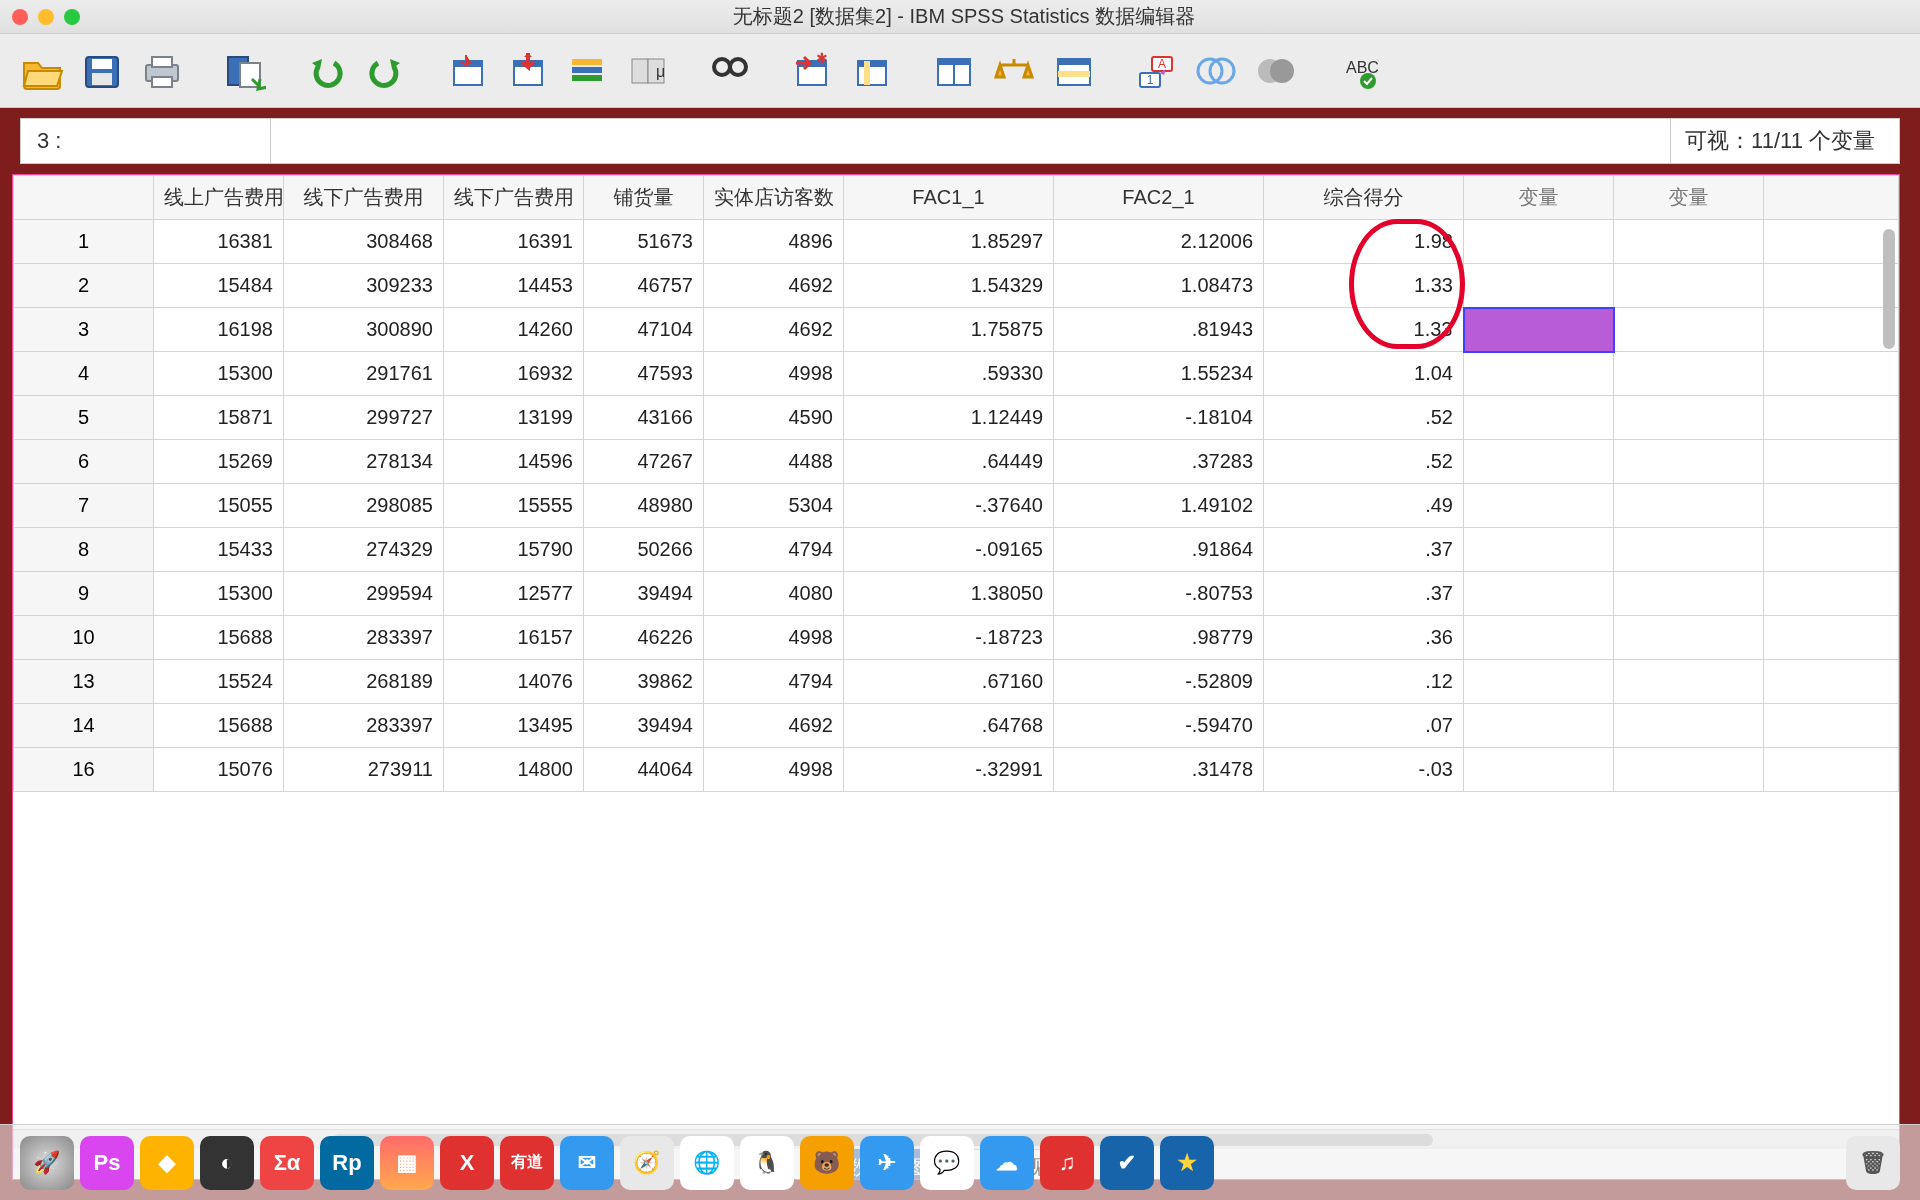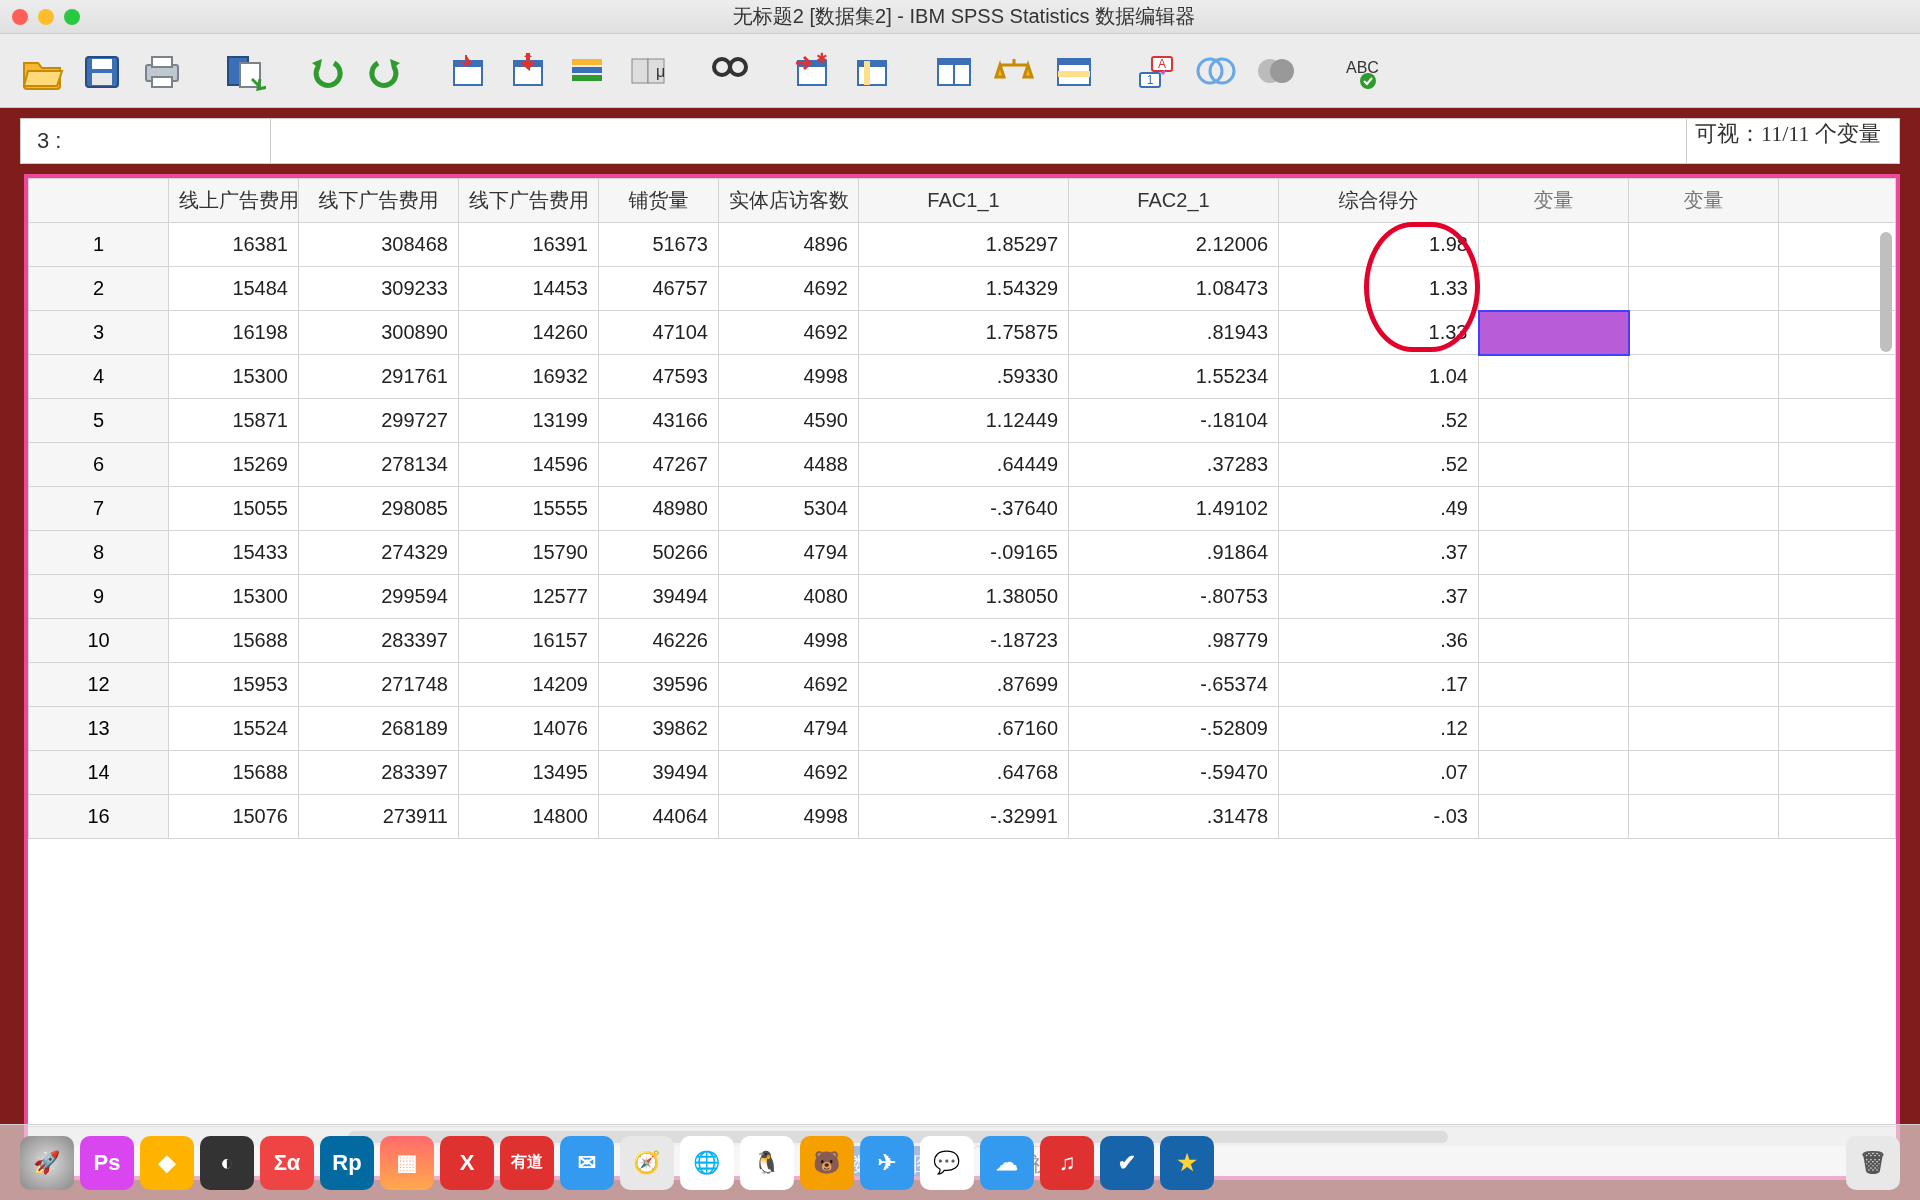--- a/index.html
+++ b/index.html
@@ -11,22 +11,22 @@
 .dot.red { background: #ff5f57; }
 .dot.yellow { background: #ffbd2e; }
 .dot.green { background: #28c940; }
 .wintitle { flex: 1; text-align: center; font-size: 20px; color: #333; }
 .toolbar { height: 74px; background: #ececec; display: flex; align-items: center; padding: 0 16px; gap: 8px; border-bottom: 1px solid #ccc; }
 .tbtn { width: 52px; height: 52px; display: flex; align-items: center; justify-content: center; border-radius: 4px; }
 .tsep { width: 14px; height: 52px; }
 .infobar { height: 46px; background: #fff; border: 1px solid #ccc; margin: 10px 20px 0 20px; display: flex; align-items: center; padding: 0 10px; font-size: 22px; color: #333; }
 .infobar .rowlabel { width: 240px; border-right: 1px solid #ccc; height: 100%; display: flex; align-items: center; padding-left: 6px; }
 .infobar .valueedit { flex: 1; height: 100%; display: flex; align-items: center; padding-left: 10px; }
-.infobar .visible { border-left: 1px solid #ccc; height: 100%; display: flex; padding: 0 8px; white-space: nowrap; font-family: Liberation Serif, serif; }
-.gridwrap { flex: 1; margin: 10px 20px 20px 24px; border: 4px solid #ec4899; background: #fff; overflow: hidden; position: relative; }
+.infobar .visible { border-left: 1px solid #ccc; height: 100%; display: flex; align-items: center; padding: 0 14px; white-space: nowrap; }
+.gridwrap { flex: 1; margin: 10px 20px 20px 12px; border: 1px solid #ec4899; background: #fff; overflow: hidden; position: relative; }
 .gridscroll { overflow: auto; height: calc(100% - 50px); }
 table { border-collapse: collapse; table-layout: fixed; width: 100%; }
 th, td { border: 1px solid #d4d4d4; font-size: 20px; height: 44px; padding: 0 10px; white-space: nowrap; }
 thead th { background: #f6f6f6; font-weight: normal; color: #333; text-align: center; position: sticky; top: 0; }
 tbody th { background: #f6f6f6; font-weight: normal; text-align: center; width: 140px; position: sticky; left: 0; }
 td { text-align: right; color: #222; }
 .col-empty { color: #777; }
 .selcell { background: #b95cd8 !important; border: 2px solid #4040ff !important; }
 .annot { position: absolute; border: 5px solid #e3002b; border-radius: 50% / 60%; pointer-events: none; }
 .hscroll { height: 20px; background: #f0f0f0; border-top: 1px solid #ccc; display: flex; align-items: center; }
@@ -380,34 +380,20 @@
               <td>46226</td>
               <td>4998</td>
               <td>-.18723</td>
               <td>.98779</td>
               <td>.36</td>
               <td></td>
               <td></td>
               <td></td>
             </tr>
             <tr>
-              <th>12</th>
-              <td>15953</td>
-              <td>271748</td>
-              <td>14209</td>
-              <td>39596</td>
-              <td>4692</td>
-              <td>.87699</td>
-              <td>-.65374</td>
-              <td>.17</td>
-              <td></td>
-              <td></td>
-              <td></td>
-            </tr>
-            <tr>
               <th>13</th>
               <td>15524</td>
               <td>268189</td>
               <td>14076</td>
               <td>39862</td>
               <td>4794</td>
               <td>.67160</td>
               <td>-.52809</td>
               <td>.12</td>
               <td></td>

